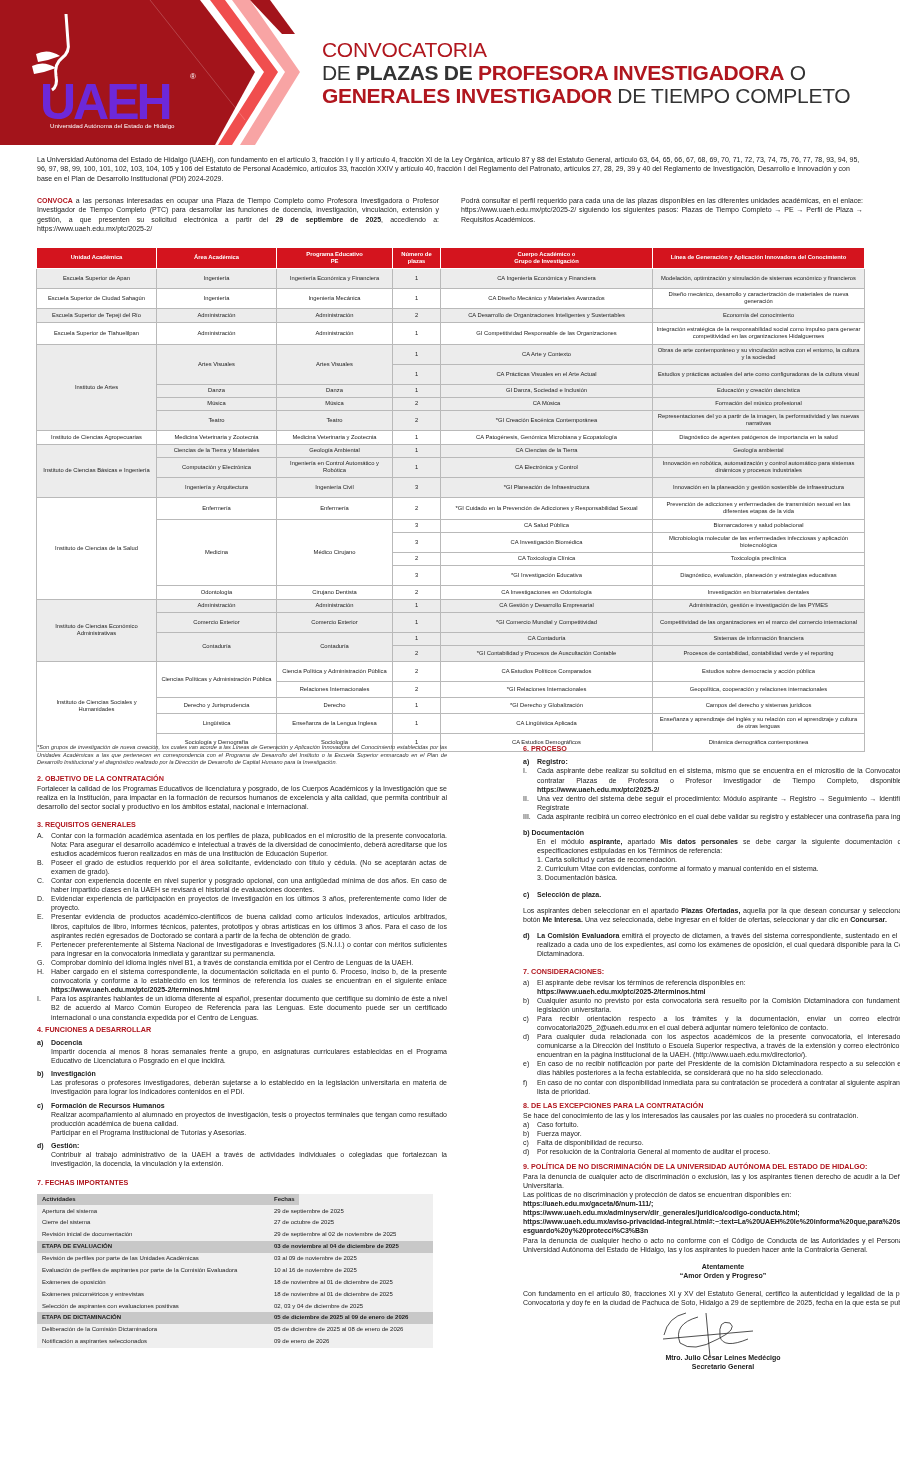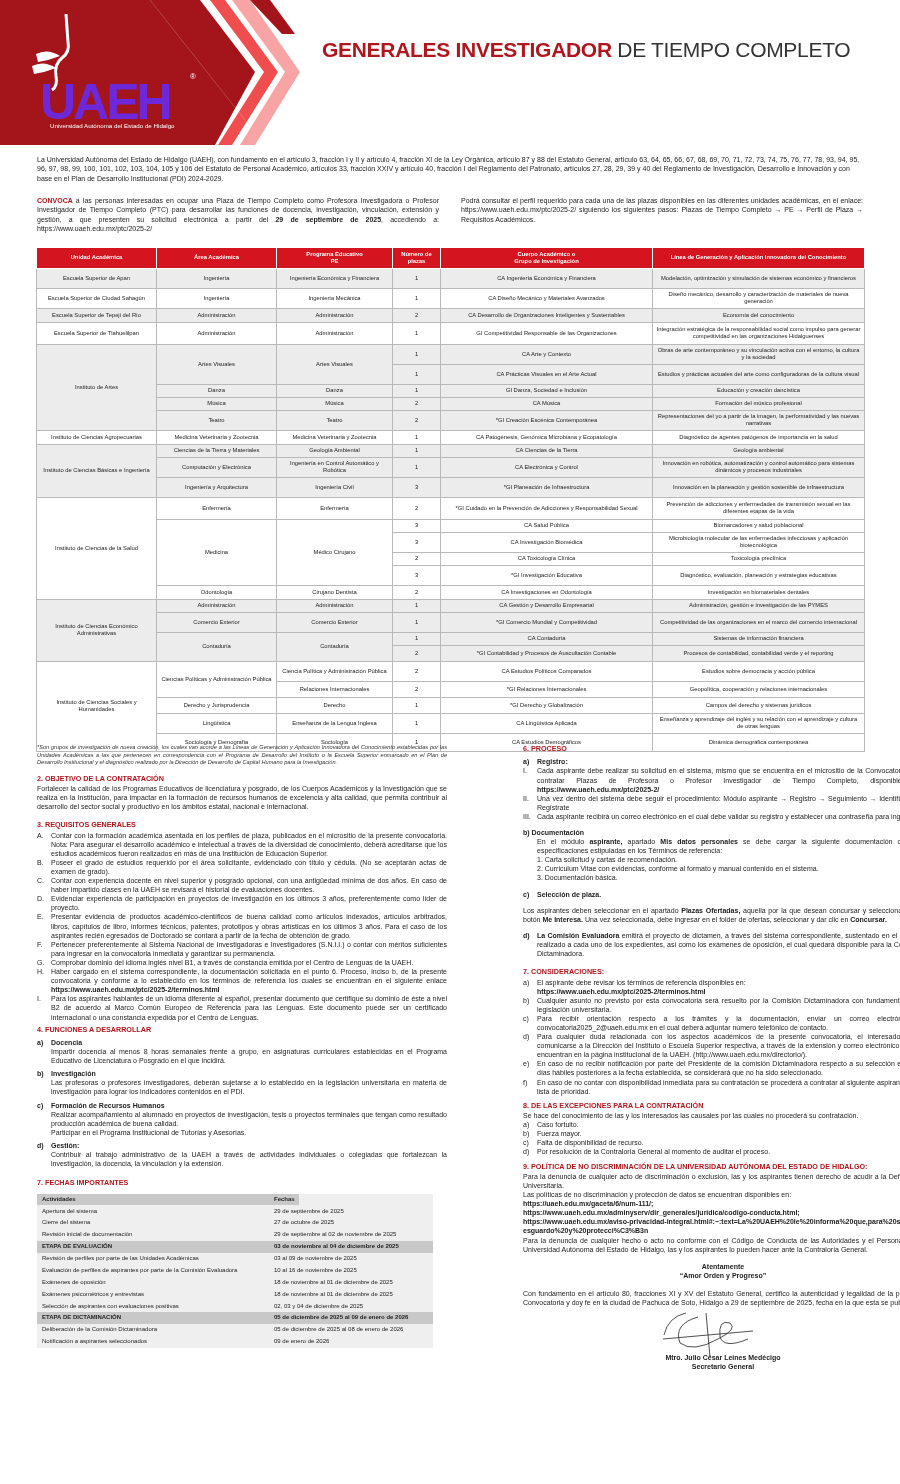--- a/index.html
+++ b/index.html
@@ -78,20 +78,22 @@
       <svg width="60" height="80" style="position:absolute;left:8px;top:0;">
         <path d="M40,2 L42,30 Q44,40 36,46 Q28,52 30,64 Q32,74 26,78" stroke="#fff" stroke-width="3" fill="none"></path>
         <path d="M10,42 Q22,36 34,44 Q24,48 12,50 Z" fill="#fff"></path>
         <path d="M6,54 Q18,48 30,56 Q20,60 8,62 Z" fill="#fff"></path>
       </svg>
       <div class="logo-text">UAEH</div>
       <div class="logo-reg">®</div>
       <div class="logo-sub">Universidad Autónoma del Estado de Hidalgo</div>
     </div>
     <div class="title-block">
+      <div class="t1">CONVOCATORIA</div>
+      <div class="t2"><span>DE </span><span class="b-dark">PLAZAS DE </span><span class="b-red">PROFESORA INVESTIGADORA</span><span> O</span></div>
       <div class="t2"><span class="b-red">GENERALES INVESTIGADOR</span><span> DE TIEMPO COMPLETO</span></div>
     </div>
   </div>
 
   <div class="intro">La Universidad Autónoma del Estado de Hidalgo (UAEH), con fundamento en el artículo 3, fracción I y II y artículo 4, fracción XI de la Ley Orgánica, artículo 87 y 88 del Estatuto General, artículo 63, 64, 65, 66, 67, 68, 69, 70, 71, 72, 73, 74, 75, 76, 77, 78, 93, 94, 95, 96, 97, 98, 99, 100, 101, 102, 103, 104, 105 y 106 del Estatuto de Personal Académico, artículos 33, fracción XXIV y artículo 40, fracción I del Reglamento del Patronato, artículos 27, 28, 29, 39 y 40 del Reglamento de Investigación, Desarrollo e Innovación y con base en el Plan de Desarrollo Institucional (PDI) 2024-2029.</div>
 
   <div class="two-col">
     <div class="col-l"><span class="red-b">CONVOCA</span><span> a las personas interesadas en ocupar una Plaza de Tiempo Completo como Profesora Investigadora o Profesor Investigador de Tiempo Completo (PTC) para desarrollar las funciones de docencia, investigación, vinculación, extensión y gestión, a que presenten su solicitud electrónica a partir del </span><span class="bold">29 de septiembre de 2025</span><span>, accediendo a: https://www.uaeh.edu.mx/ptc/2025-2/</span></div>
     <div class="col-r">Podrá consultar el perfil requerido para cada una de las plazas disponibles en las diferentes unidades académicas, en el enlace: https://www.uaeh.edu.mx/ptc/2025-2/ siguiendo los siguientes pasos: Plazas de Tiempo Completo → PE → Perfil de Plaza → Requisitos Académicos.</div>
   </div>

